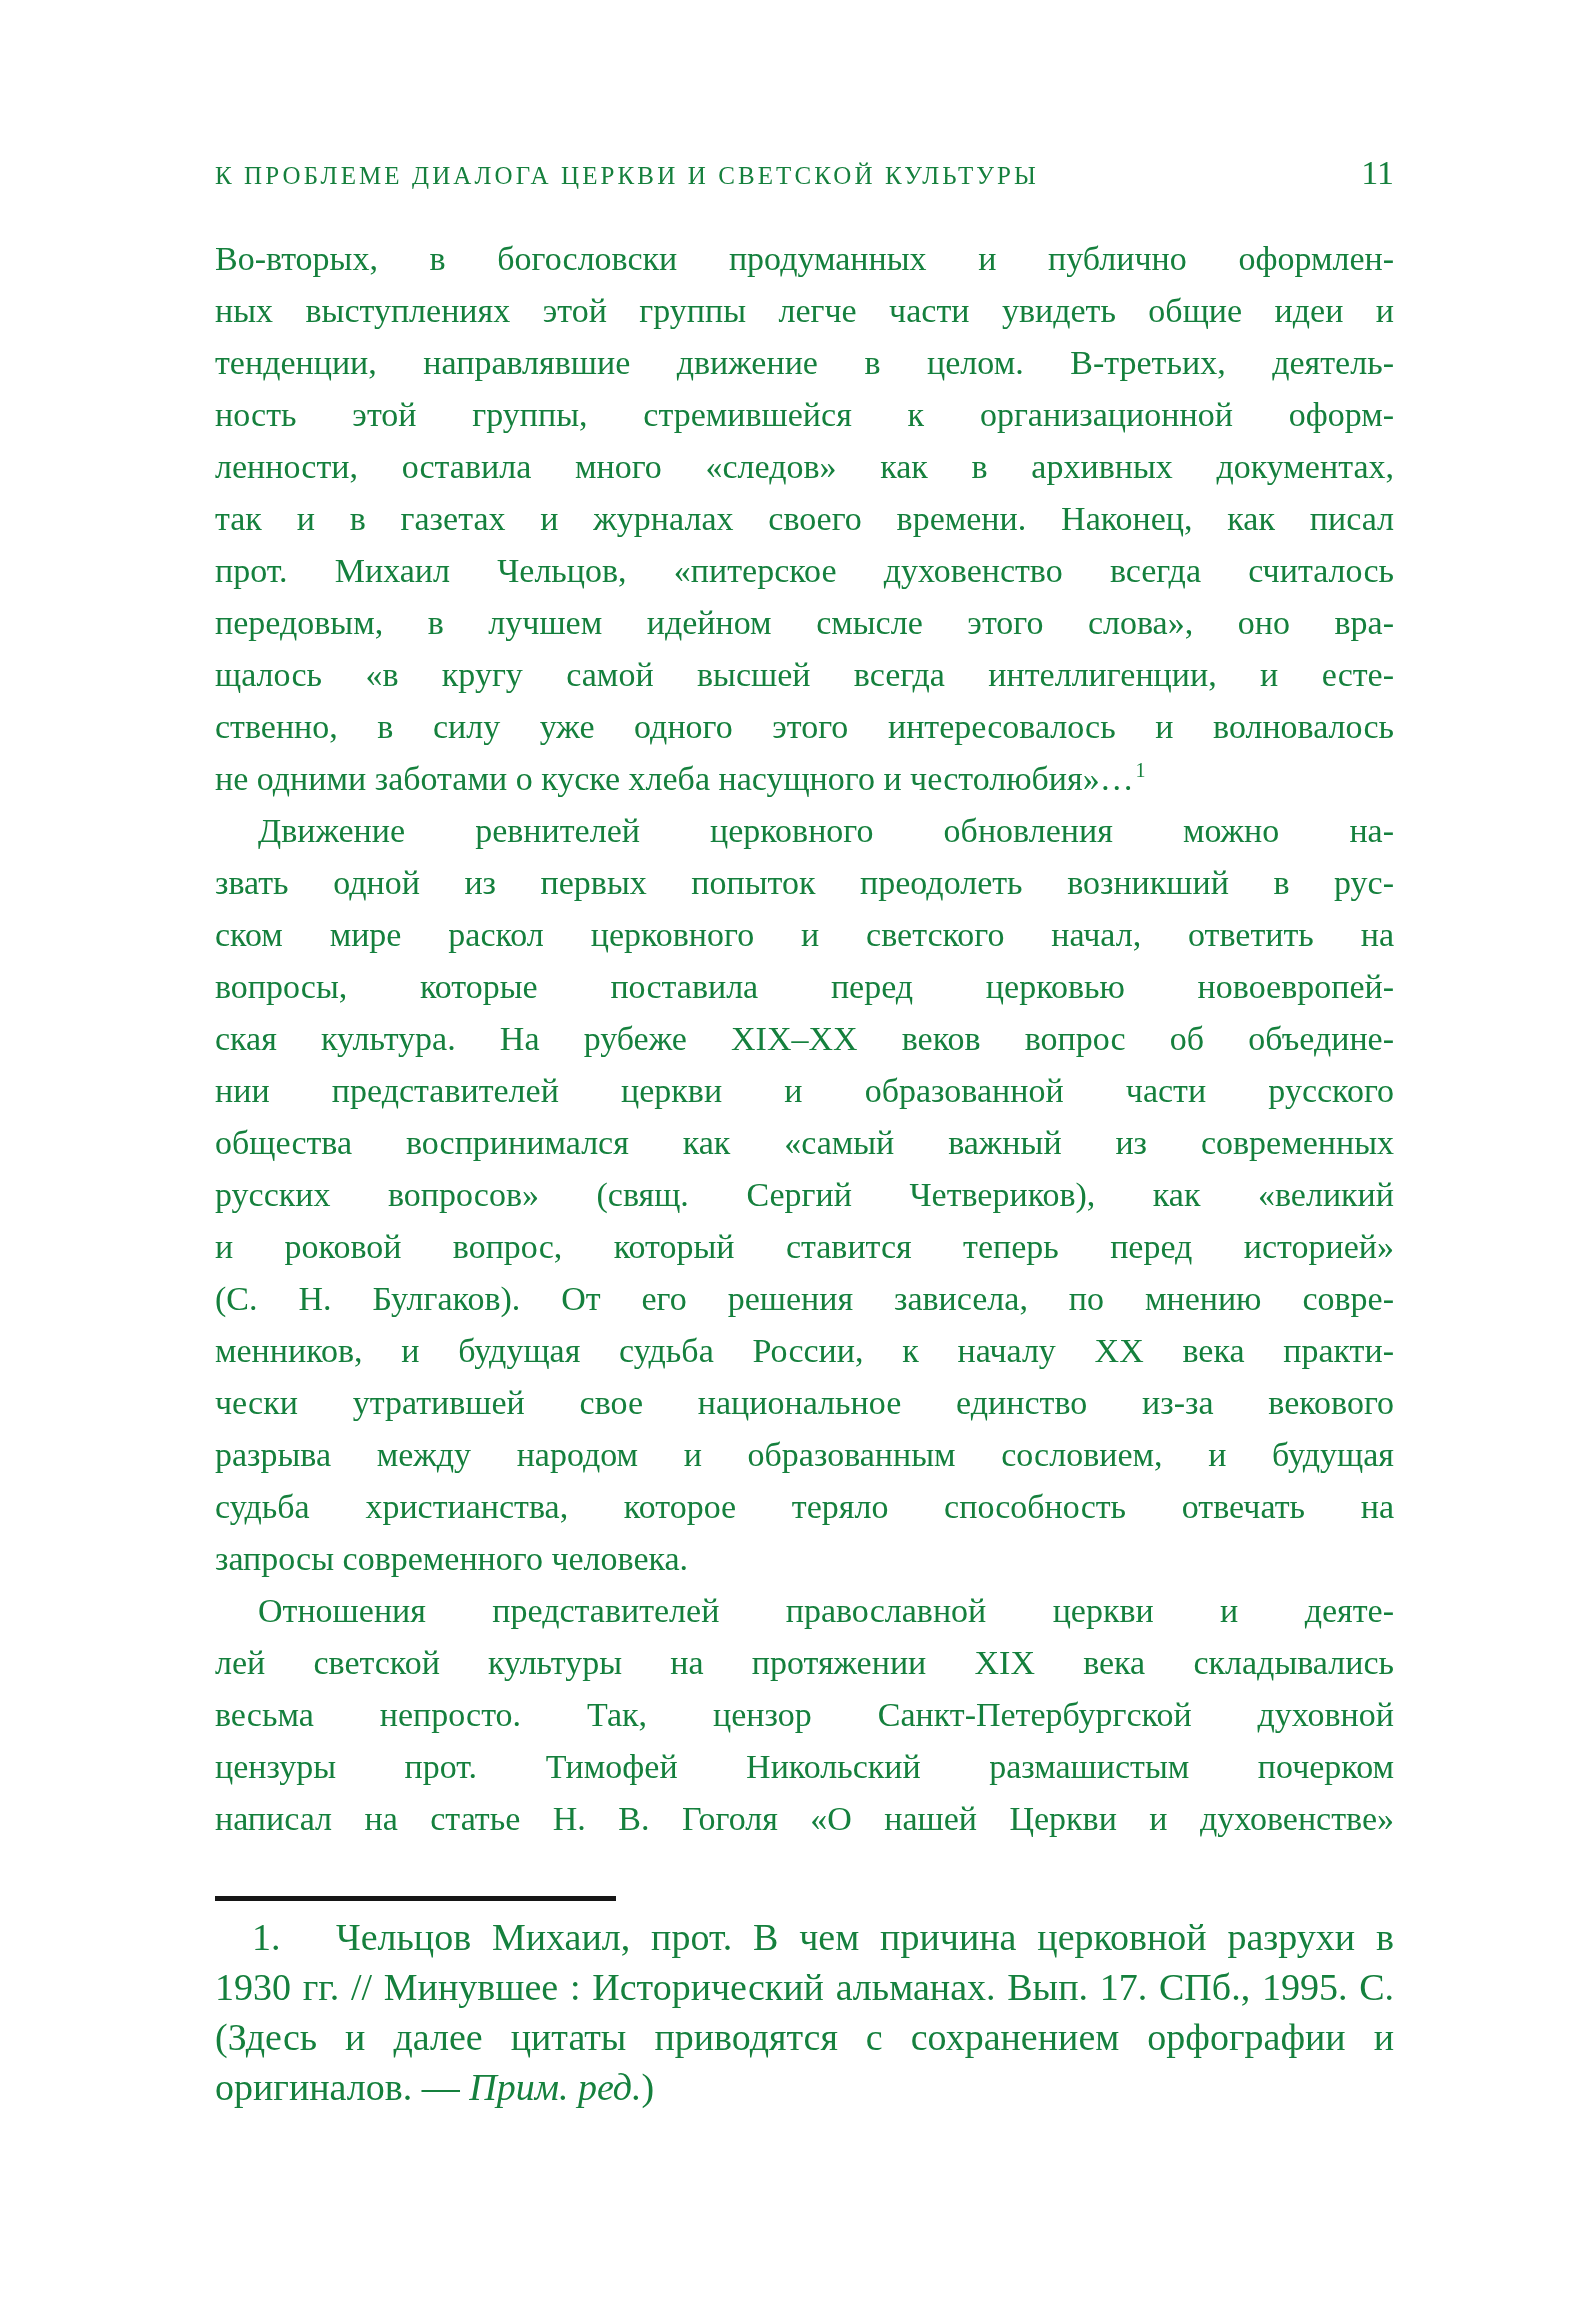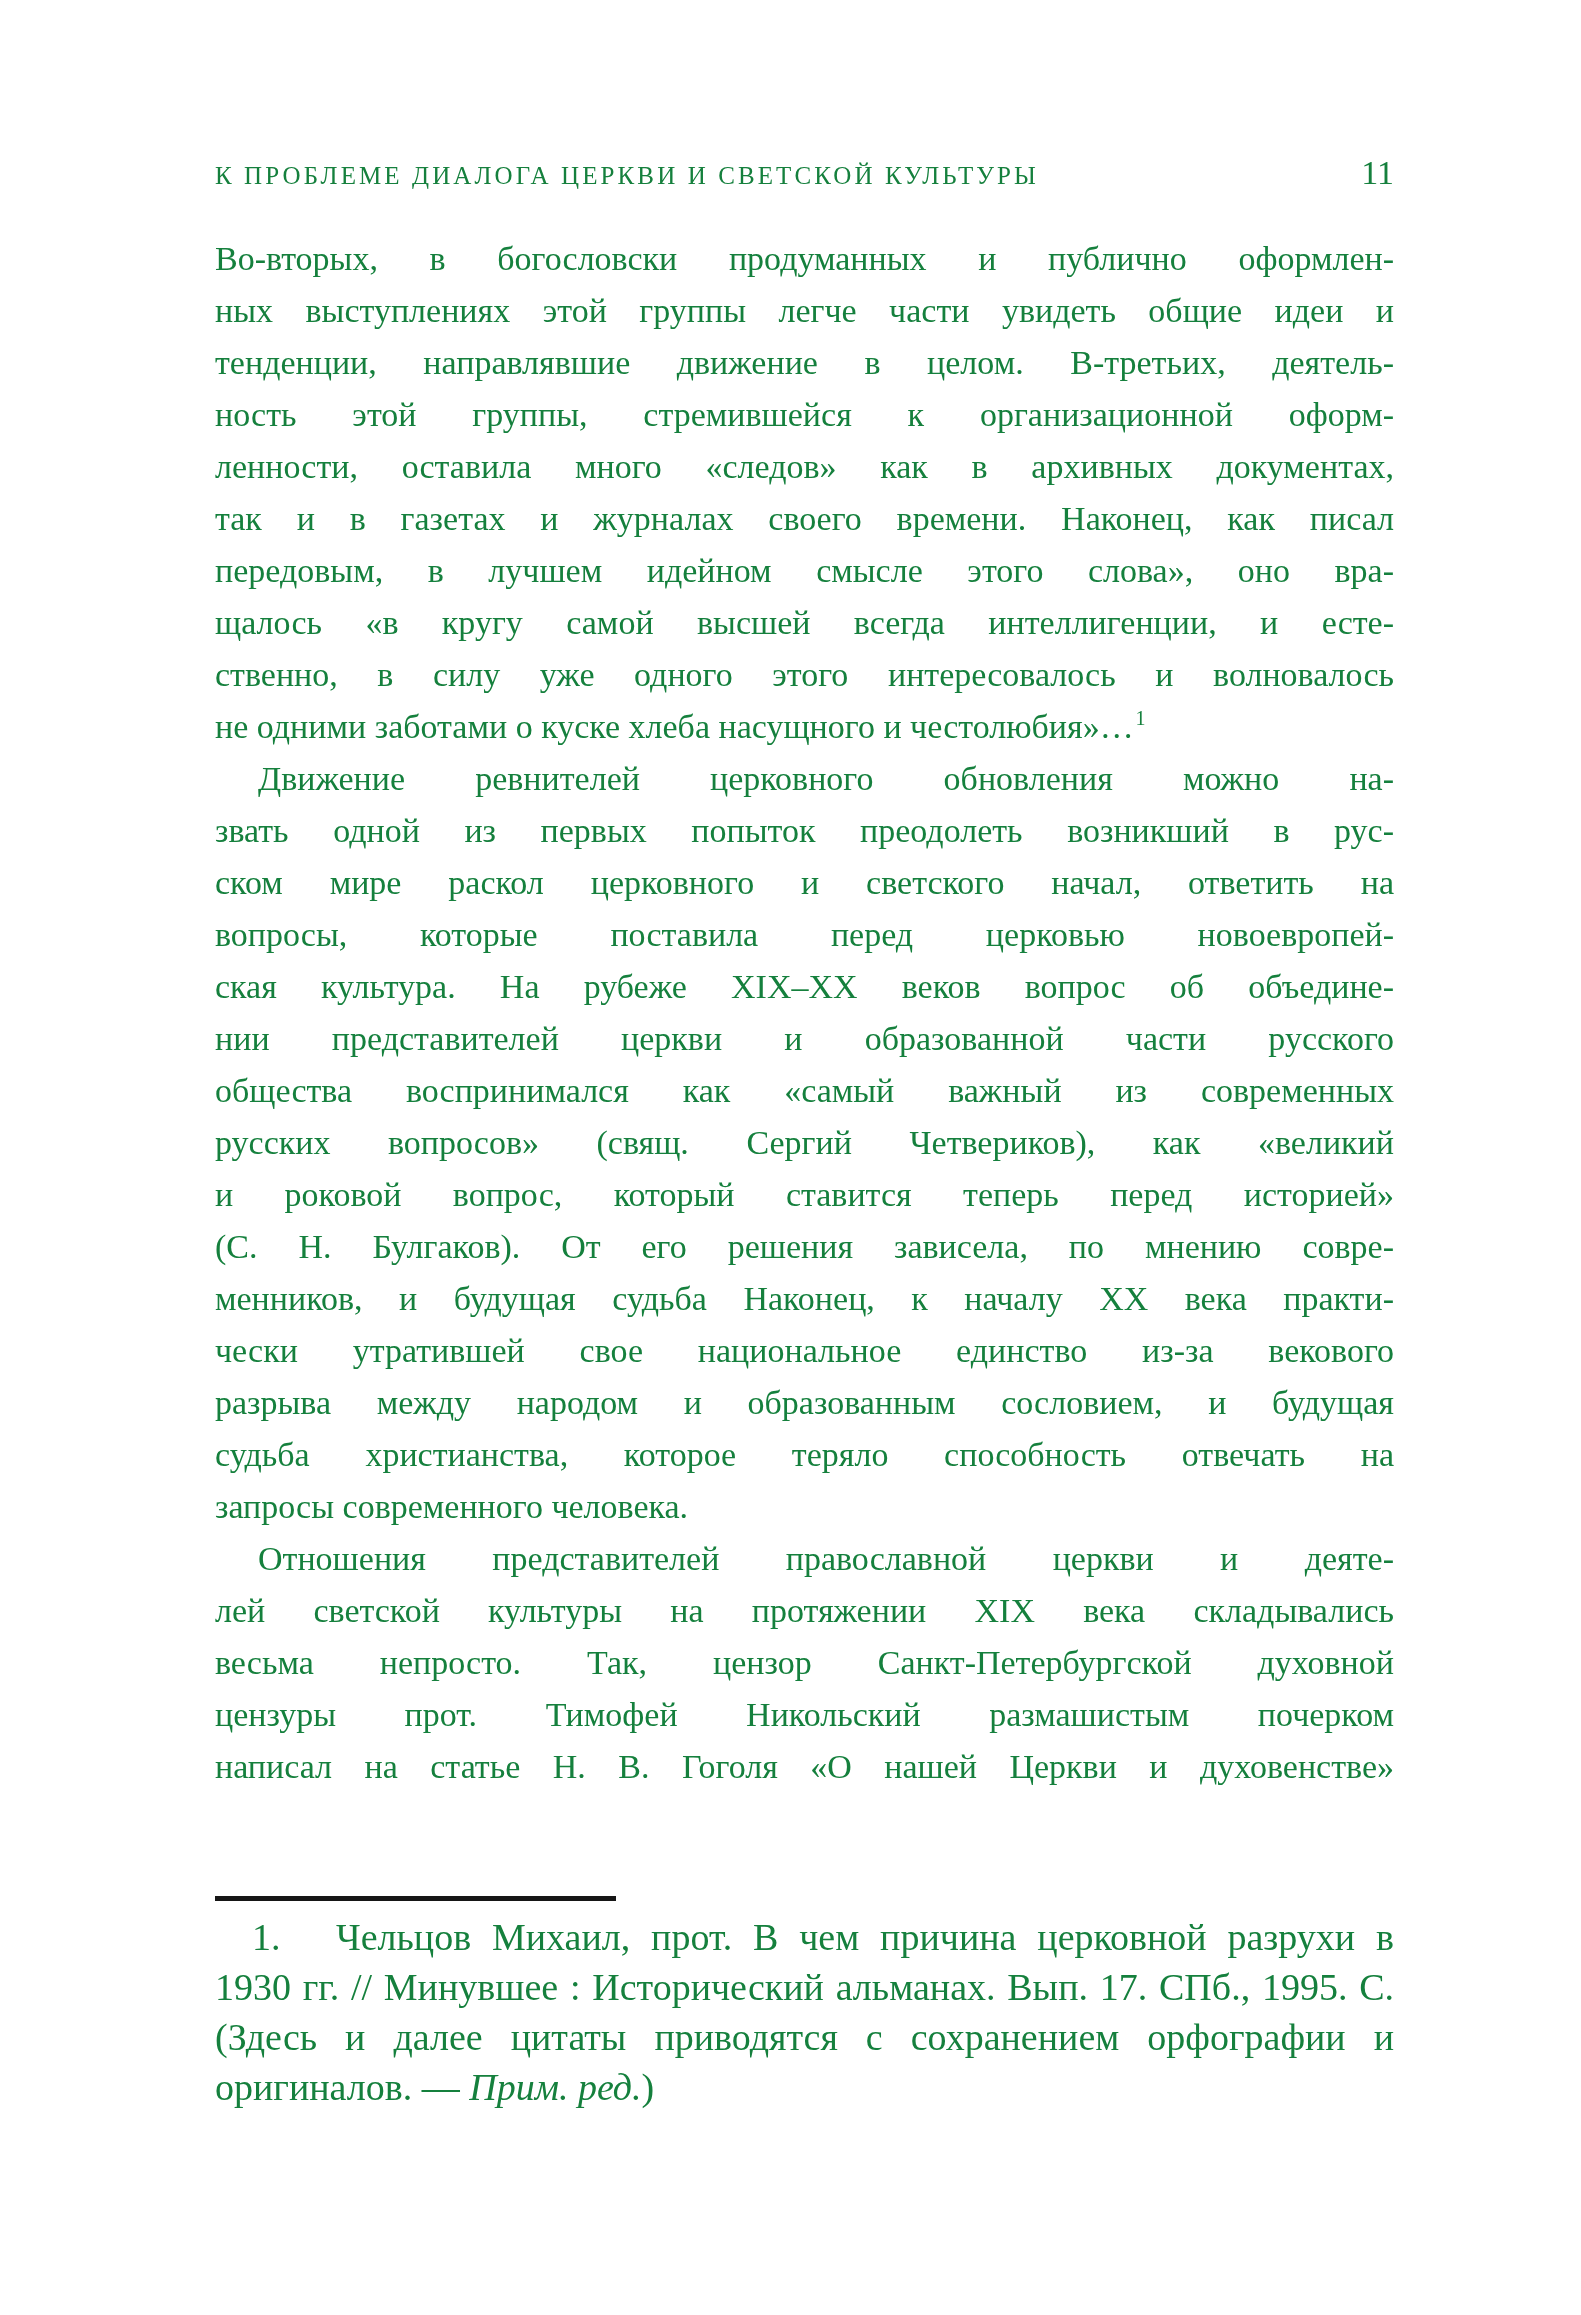--- a/index.html
+++ b/index.html
@@ -100,37 +100,38 @@
   </div>
 
   <div class="content">
       <div class="para">
         <div class="line">Во-вторых, в богословски продуманных и публично оформлен-</div>
         <div class="line">ных выступлениях этой группы легче части увидеть общие идеи и</div>
         <div class="line">тенденции, направлявшие движение в целом. В-третьих, деятель-</div>
         <div class="line">ность этой группы, стремившейся к организационной оформ-</div>
         <div class="line">ленности, оставила много «следов» как в архивных документах,</div>
         <div class="line">так и в газетах и журналах своего времени. Наконец, как писал</div>
+        <div class="line">прот. Михаил Чельцов, «питерское духовенство всегда считалось</div>
         <div class="line">передовым, в лучшем идейном смысле этого слова», оно вра-</div>
         <div class="line">щалось «в кругу самой высшей всегда интеллигенции, и есте-</div>
         <div class="line">ственно, в силу уже одного этого интересовалось и волновалось</div>
         <div class="line end">не одними заботами о куске хлеба насущного и честолюбия»…<sup class="fn-ref">1</sup></div>
       </div>
       <div class="para indent">
         <div class="line">Движение ревнителей церковного обновления можно на-</div>
         <div class="line">звать одной из первых попыток преодолеть возникший в рус-</div>
         <div class="line">ском мире раскол церковного и светского начал, ответить на</div>
         <div class="line">вопросы, которые поставила перед церковью новоевропей-</div>
         <div class="line">ская культура. На рубеже XIX–XX веков вопрос об объедине-</div>
         <div class="line">нии представителей церкви и образованной части русского</div>
         <div class="line">общества воспринимался как «самый важный из современных</div>
         <div class="line">русских вопросов» (свящ. Сергий Четвериков), как «великий</div>
         <div class="line">и роковой вопрос, который ставится теперь перед историей»</div>
         <div class="line">(С. Н. Булгаков). От его решения зависела, по мнению совре-</div>
-        <div class="line">менников, и будущая судьба Наконец, к началу XX века практи-</div>
+        <div class="line">менников, и будущая судьба России, к началу XX века практи-</div>
         <div class="line">чески утратившей свое национальное единство из-за векового</div>
         <div class="line">разрыва между народом и образованным сословием, и будущая</div>
         <div class="line">судьба христианства, которое теряло способность отвечать на</div>
         <div class="line end">запросы современного человека.</div>
       </div>
       <div class="para indent">
         <div class="line">Отношения представителей православной церкви и деяте-</div>
         <div class="line">лей светской культуры на протяжении XIX века складывались</div>
         <div class="line">весьма непросто. Так, цензор Санкт-Петербургской духовной</div>
         <div class="line">цензуры прот. Тимофей Никольский размашистым почерком</div>

